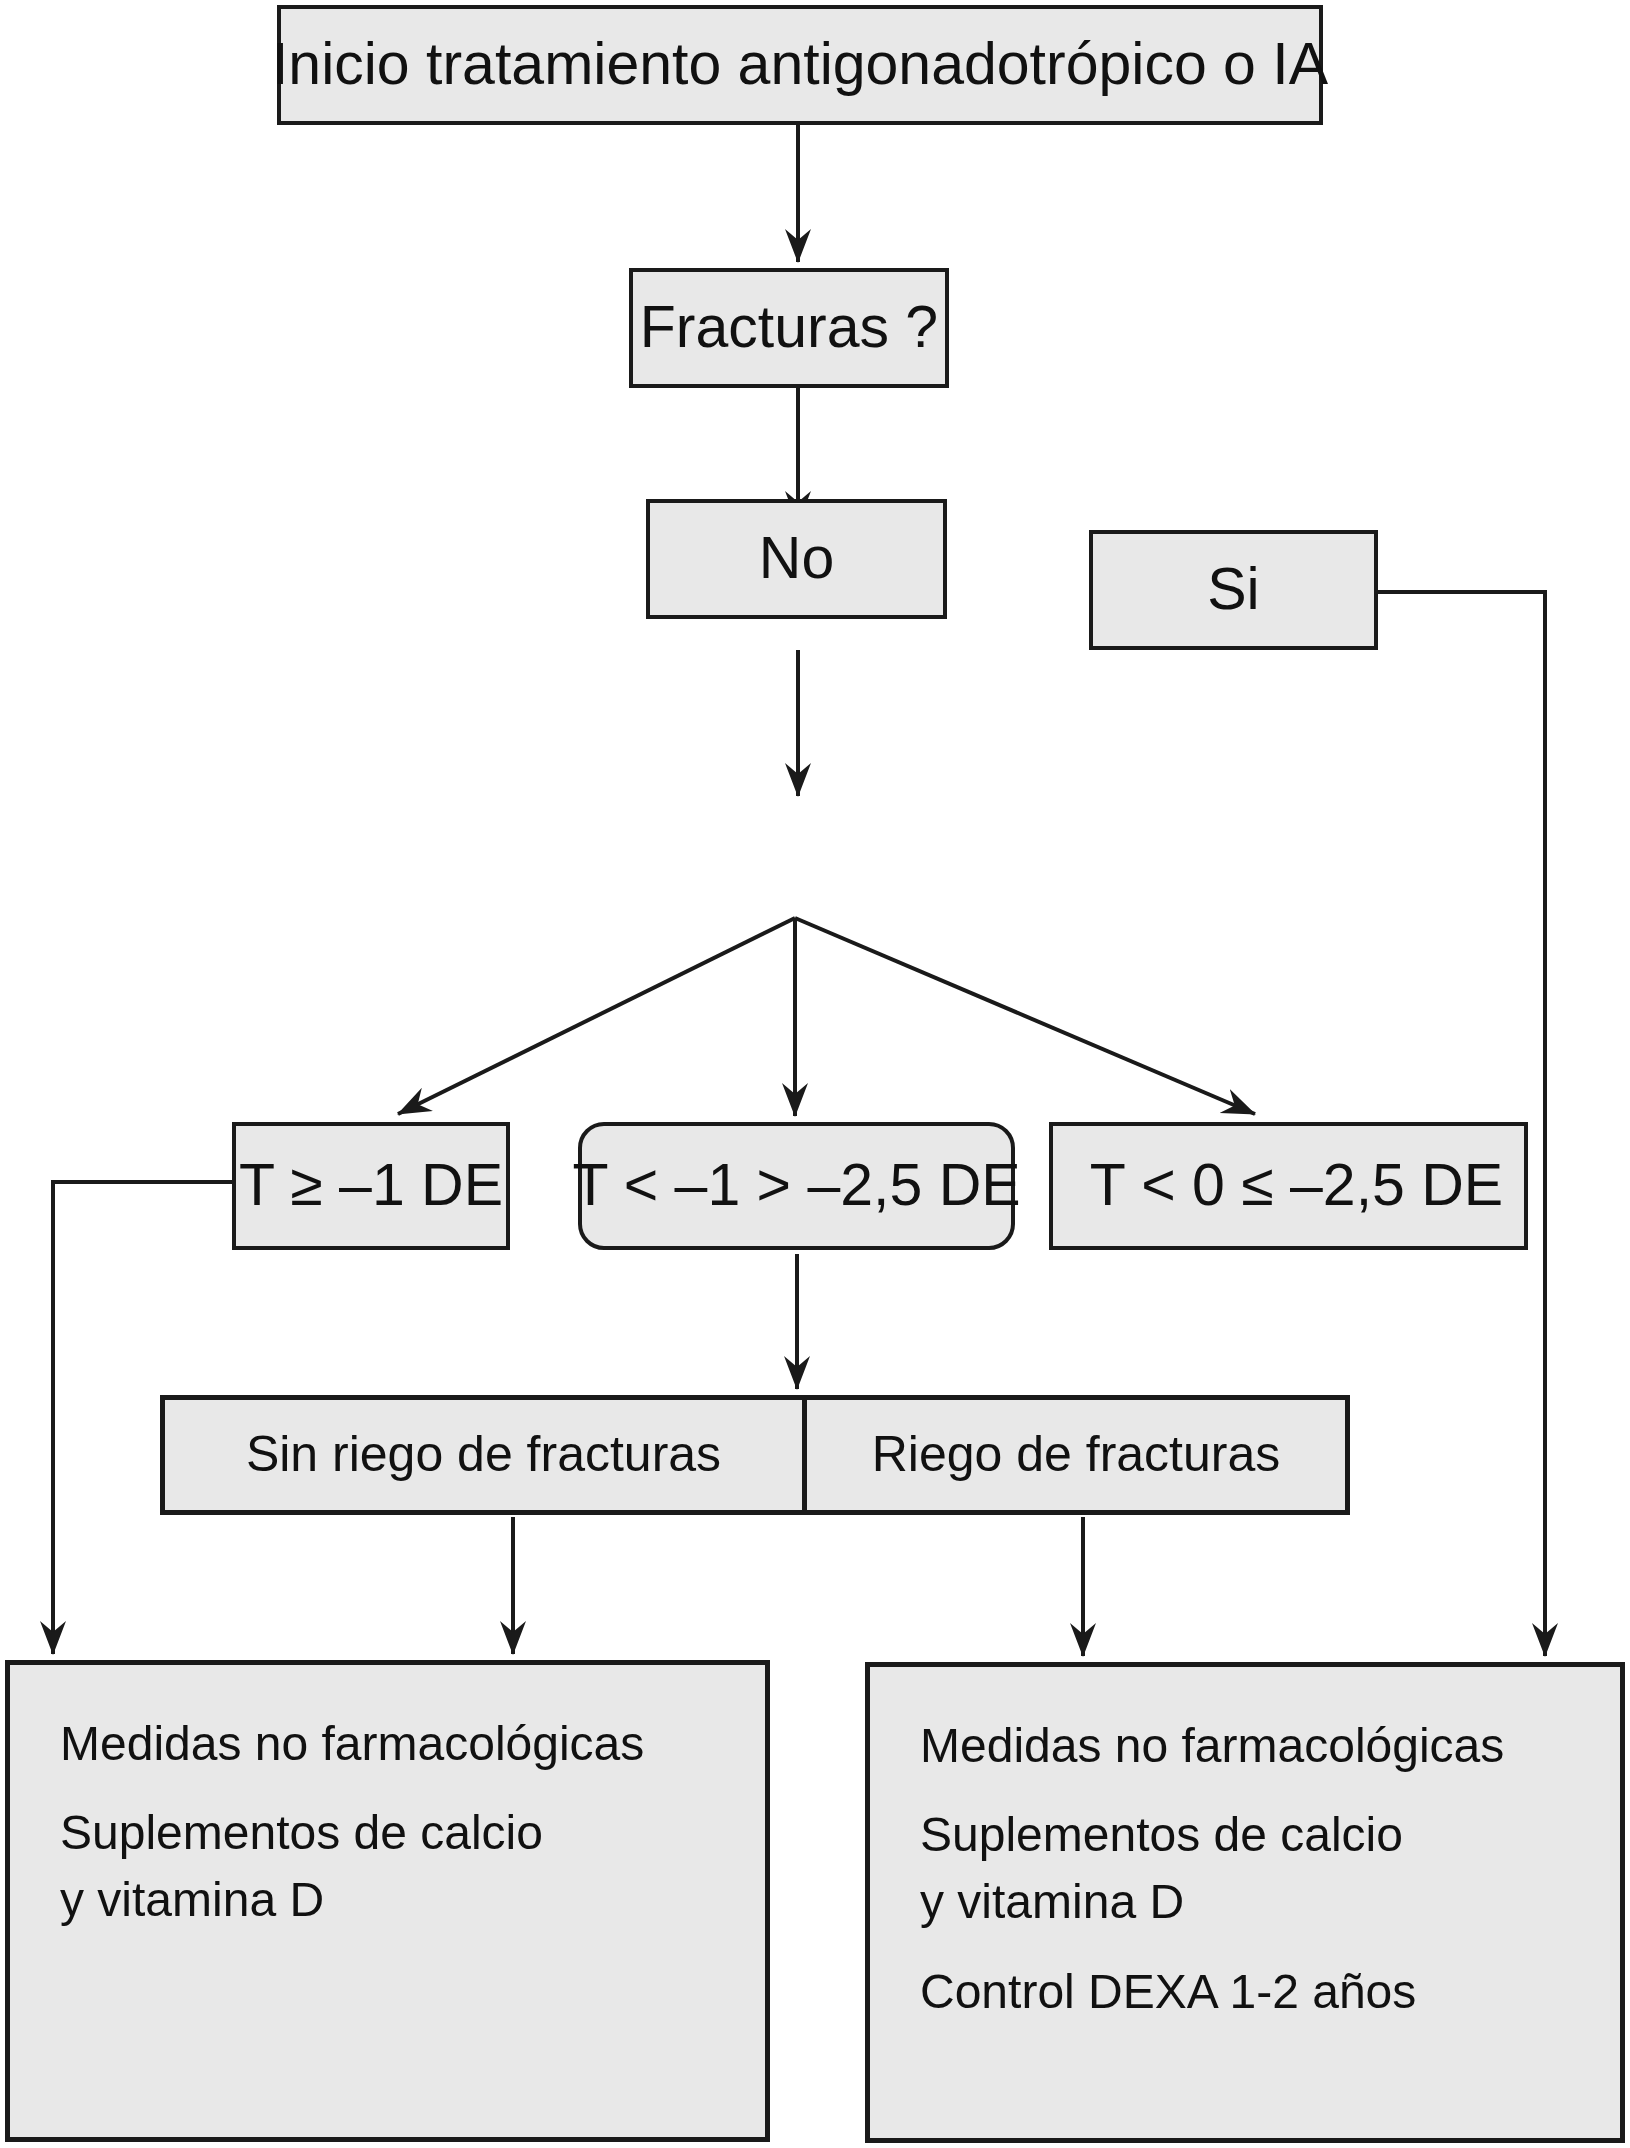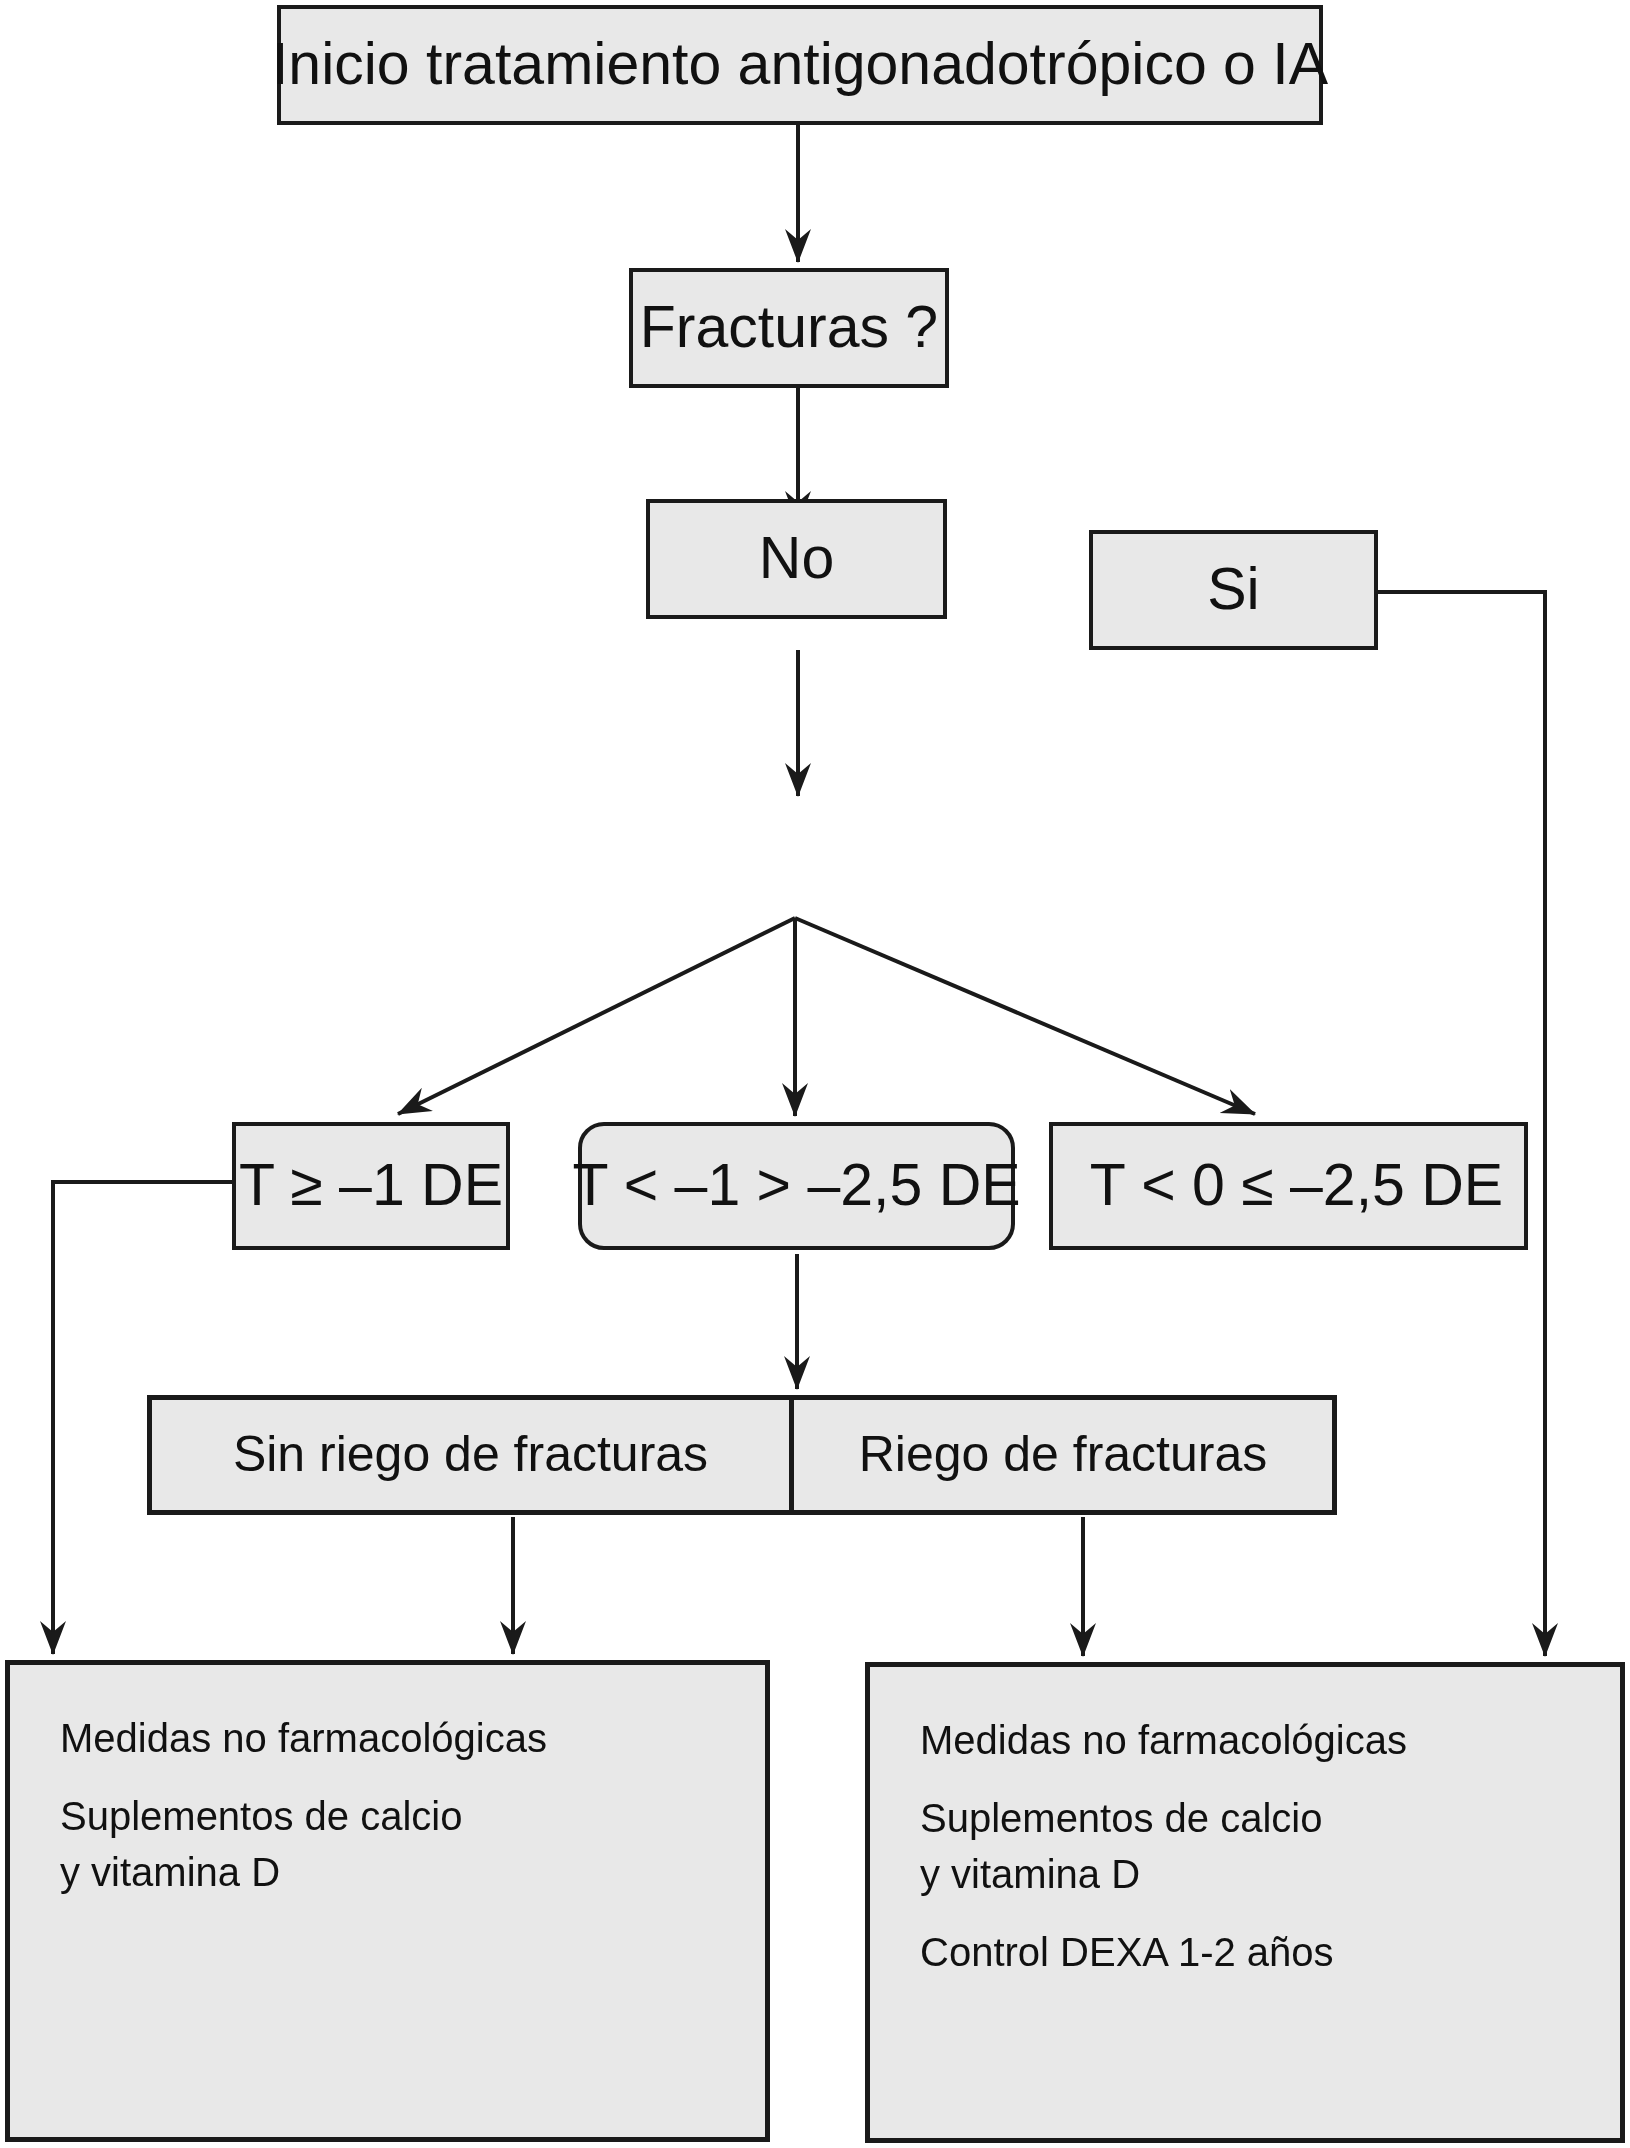--- a/index.html
+++ b/index.html
@@ -17,30 +17,30 @@
   }
   .node-start   {left:277px;top:5px;width:1046px;height:120px;}
   .node-fract   {left:629px;top:268px;width:320px;height:120px;}
   .node-no      {left:646px;top:499px;width:301px;height:120px;}
   .node-si      {left:1089px;top:530px;width:289px;height:120px;}
   .node-dexa    {left:640px;top:802px;width:307px;height:116px;}
   .node-t1      {left:232px;top:1122px;width:278px;height:128px;}
   .node-t2      {left:578px;top:1122px;width:437px;height:128px;border-radius:26px;}
   .node-t3      {left:1049px;top:1122px;width:479px;height:128px;padding-left:16px;}
   .split{
-    position:absolute;left:147px;top:1395px;width:1190px;height:120px;
+    position:absolute;left:160px;top:1395px;width:1190px;height:120px;
     box-sizing:border-box;background:#e8e8e8;border:5px solid #1a1a1a;
     display:flex;font-size:50px;line-height:1.15;white-space:nowrap;
   }
   .split .cell{display:flex;align-items:center;justify-content:center;box-sizing:border-box;}
   .split .cell-left{width:642px;border-right:5px solid #1a1a1a;}
   .split .cell-right{flex:1;}
   .outcome{
     position:absolute;box-sizing:border-box;background:#e8e8e8;border:5px solid #1a1a1a;
-    font-size:40px;line-height:1.4;text-align:left;
+    font-size:48px;line-height:1.4;text-align:left;
     padding:45px 30px 0 50px;
   }
   .outcome p{margin:0 0 22px 0;white-space:pre-line;}
   .outcome-left {left:5px;top:1660px;width:765px;height:482px;}
   .outcome-right{left:865px;top:1662px;width:760px;height:481px;}
 </style>
 </head>
 <body>
 
 <div class="canvas">

